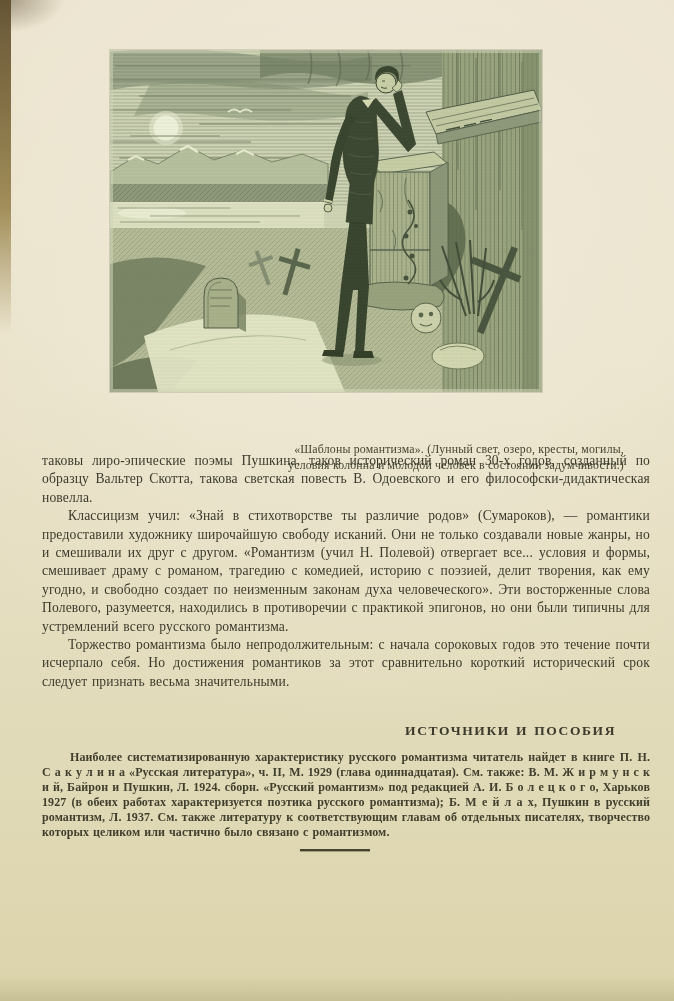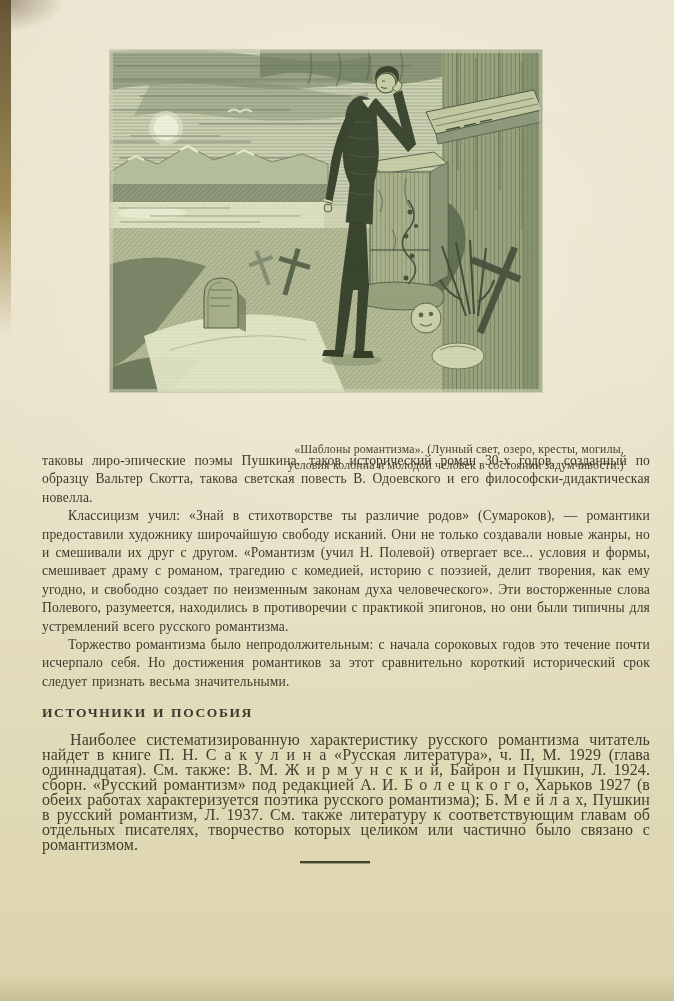--- a/index.html
+++ b/index.html
@@ -36,28 +36,28 @@
     color:#44432f;letter-spacing:.2px;margin-top:44px;
   }
   .content{
     position:absolute;left:42px;top:452px;width:608px;
     font-size:13.6px;line-height:18.4px;text-align:justify;
     letter-spacing:.15px;word-spacing:1.1px;color:#3b3a2c;
   }
   .content p{margin:0;}
   .content p.indent{text-indent:26px;}
   h2.section-heading{
-    margin:13px 34px 9px 0;text-align:left;
+    margin:31px 34px 9px 0;text-align:right;
     font-size:13.5px;font-weight:bold;letter-spacing:1.6px;
     color:#3b3a2c;
   }
   .biblio{
-    font-size:16px;line-height:15px;text-indent:28px;
+    font-size:12px;line-height:15px;text-indent:28px;
     letter-spacing:.1px;word-spacing:.8px;text-align:justify;
-    color:#403f2e;margin:0;
+    color:#403f2e;margin:0;font-weight:bold;
   }
   .end-rule{
     width:70px;height:2px;background:#44432f;
     margin:9px 0 0 258px;box-shadow:0 1px 0 rgba(68,67,47,.4);
   }
 </style>
 </head>
 <body>
 
 <div class="page">

